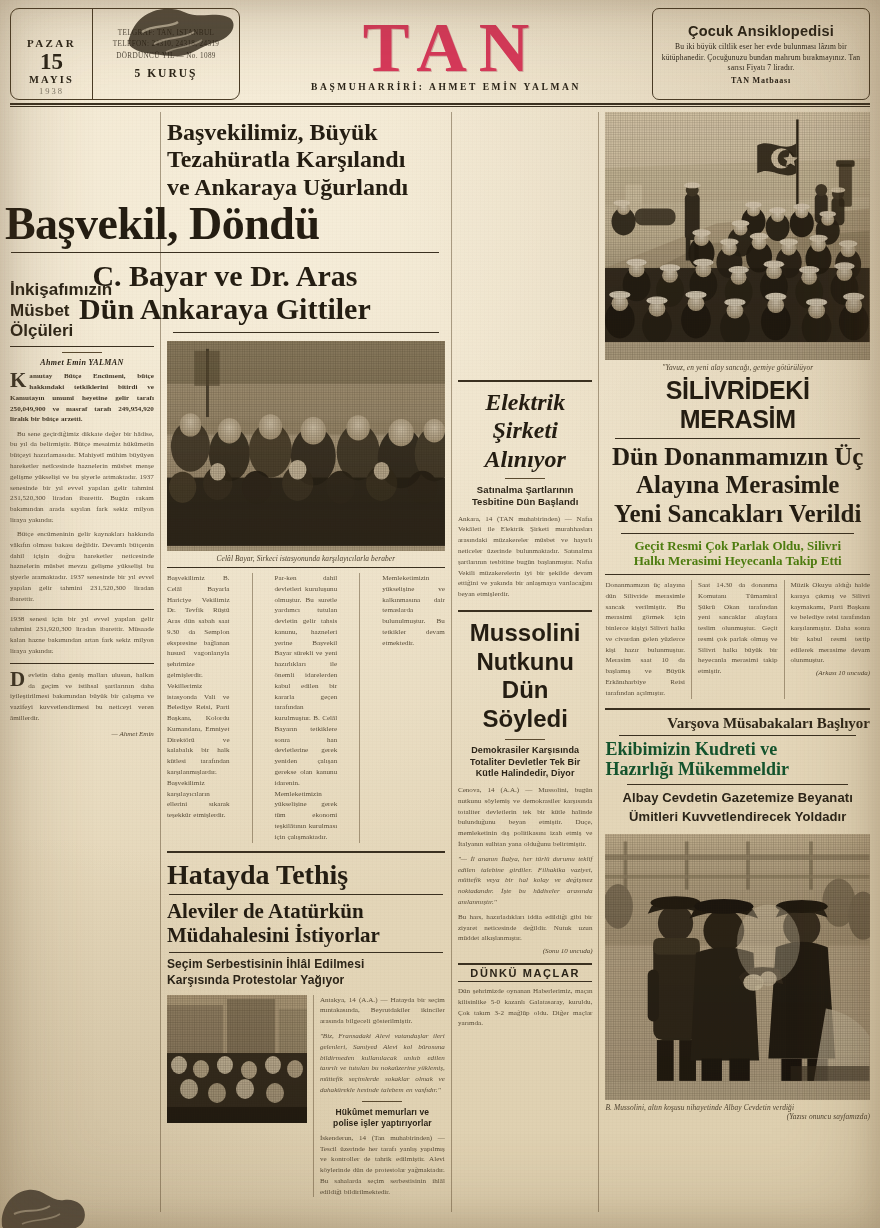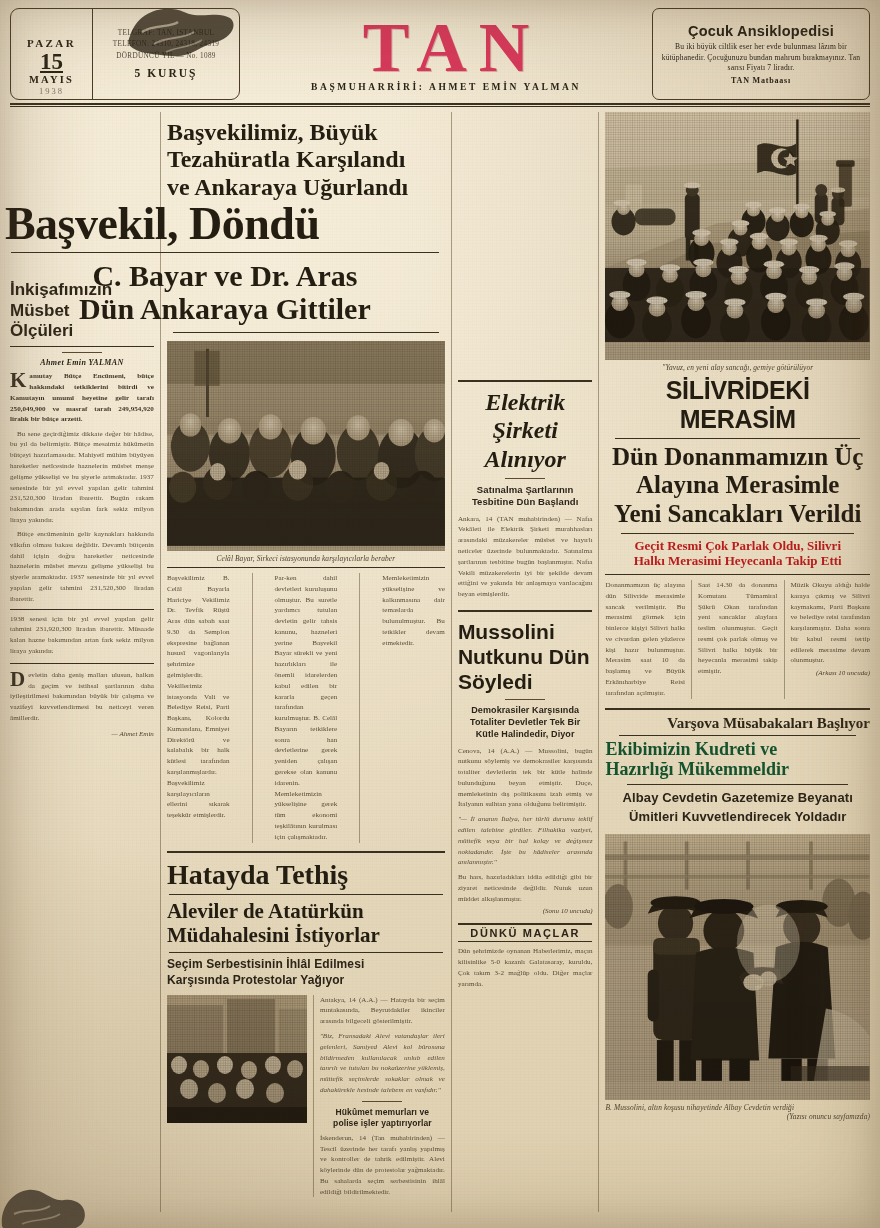--- a/index.html
+++ b/index.html
@@ -42,21 +42,21 @@
 
   .datebox {
     width: 230px; display: flex; border: 1.5px solid #4a3c26; border-radius: 9px;
     overflow: hidden; position: relative;
   }
   .datebox .left {
     width: 82px; display: flex; flex-direction: column; align-items: center;
     justify-content: flex-end; border-right: 1.3px solid #4a3c26; padding: 3px 0; gap: 1px;
   }
   .dow { font-size: 11px; letter-spacing: 2.4px; font-weight: bold; }
-  .dnum { font-size: 23px; font-weight: bold; line-height: 1; text-decoration: underline; }
+  .dnum { font-size: 23px; font-weight: bold; line-height: 1; }
   .dmon { font-size: 10.5px; letter-spacing: 2.2px; font-weight: bold; }
   .dyear { font-size: 8.5px; letter-spacing: 2px; opacity: .6; }
   .datebox .right {
     flex: 1; display: flex; flex-direction: column; align-items: center;
     justify-content: center; gap: 2.5px; padding: 6px 4px;
   }
   .addrline { font-size: 7.2px; letter-spacing: .35px; text-align: center; line-height: 1.25; opacity: .82; }
   .price { font-size: 11.5px; font-weight: bold; letter-spacing: 2px; margin-top: 4px; }
 
   .tanzone { flex: 1; display: flex; flex-direction: column; align-items: center; justify-content: center; position: relative; }
@@ -397,21 +397,21 @@
 
       <div class="kicker" style="text-align:center; font-size:9.5px;">
         <div>Satınalma Şartlarının</div>
         <div>Tesbitine Dün Başlandı</div>
       </div>
 
       <div class="body-txt" style="margin-top:5px;">Ankara, 14 (TAN muhabirinden) — Nafıa Vekâleti ile Elektrik Şirketi murahhasları arasındaki müzakereler müsbet ve hayırlı neticeler üzerinde bulunmaktadır. Satınalma şartlarının tesbitine bugün başlanmıştır. Nafıa Vekili müzakerelerin iyi bir şekilde devam ettiğini ve yakında bir anlaşmaya varılacağını beyan etmişlerdir.</div>
 
       <div style="border-top:2px solid #3a3020; margin:10px 0 7px 0;"></div>
 
-      <div style="font-family:'Liberation Sans',sans-serif; font-weight:bold; font-size:21px; line-height:1.2; text-align:left; color:#241d12;">
+      <div style="font-family:'Liberation Sans',sans-serif; font-weight:bold; font-size:24px; line-height:1.2; text-align:center; color:#241d12;">
         <div>Mussolini</div>
         <div>Nutkunu Dün</div>
         <div>Söyledi</div>
       </div>
 
       <div class="hr-dot"></div>
 
       <div class="kicker" style="text-align:center; font-size:9px;">
         <div>Demokrasiler Karşısında</div>
         <div>Totaliter Devletler Tek Bir</div>
@@ -587,21 +587,21 @@
       <div style="border-top:1.4px solid #3a3020; margin:4px 10px;"></div>
 
       <div style="font-family:'Liberation Serif',serif; font-weight:bold; font-size:25px; line-height:1.13; text-align:center; color:#241d12;">
         <div>Dün Donanmamızın Üç</div>
         <div>Alayına Merasimle</div>
         <div>Yeni Sancakları Verildi</div>
       </div>
 
       <div style="border-top:1.4px solid #3a3020; margin:5px 16px 4px 16px;"></div>
 
-      <div style="font-family:'Liberation Serif',serif; font-weight:bold; font-size:13px; line-height:1.2; text-align:center; color:#b91c1c;">
+      <div style="font-family:'Liberation Serif',serif; font-weight:bold; font-size:13px; line-height:1.2; text-align:center; color:#4d7c0f;">
         <div>Geçit Resmi Çok Parlak Oldu, Silivri</div>
         <div>Halkı Merasimi Heyecanla Takip Etti</div>
       </div>
 
       <div style="border-top:1.1px solid #3a3020; margin:5px 0 5px 0;"></div>
 
       <div style="display:flex; gap:6px;">
         <div class="body-txt" style="flex:1;">Donanmamızın üç alayına dün Silivride merasimle sancak verilmiştir. Bu merasimi görmek için binlerce kişiyi Silivri halkı ve civardan gelen yüzlerce kişi hazır bulunmuştur. Merasim saat 10 da başlamış ve Büyük Erkânıharbiye Reisi tarafından açılmıştır.</div>
         <div class="vrule"></div>
         <div class="body-txt" style="flex:1;">Saat 14.30 da donanma Komutanı Tümamiral Şükrü Okan tarafından yeni sancaklar alaylara teslim olunmuştur. Geçit resmi çok parlak olmuş ve Silivri halkı büyük bir heyecanla merasimi takip etmiştir.</div>

